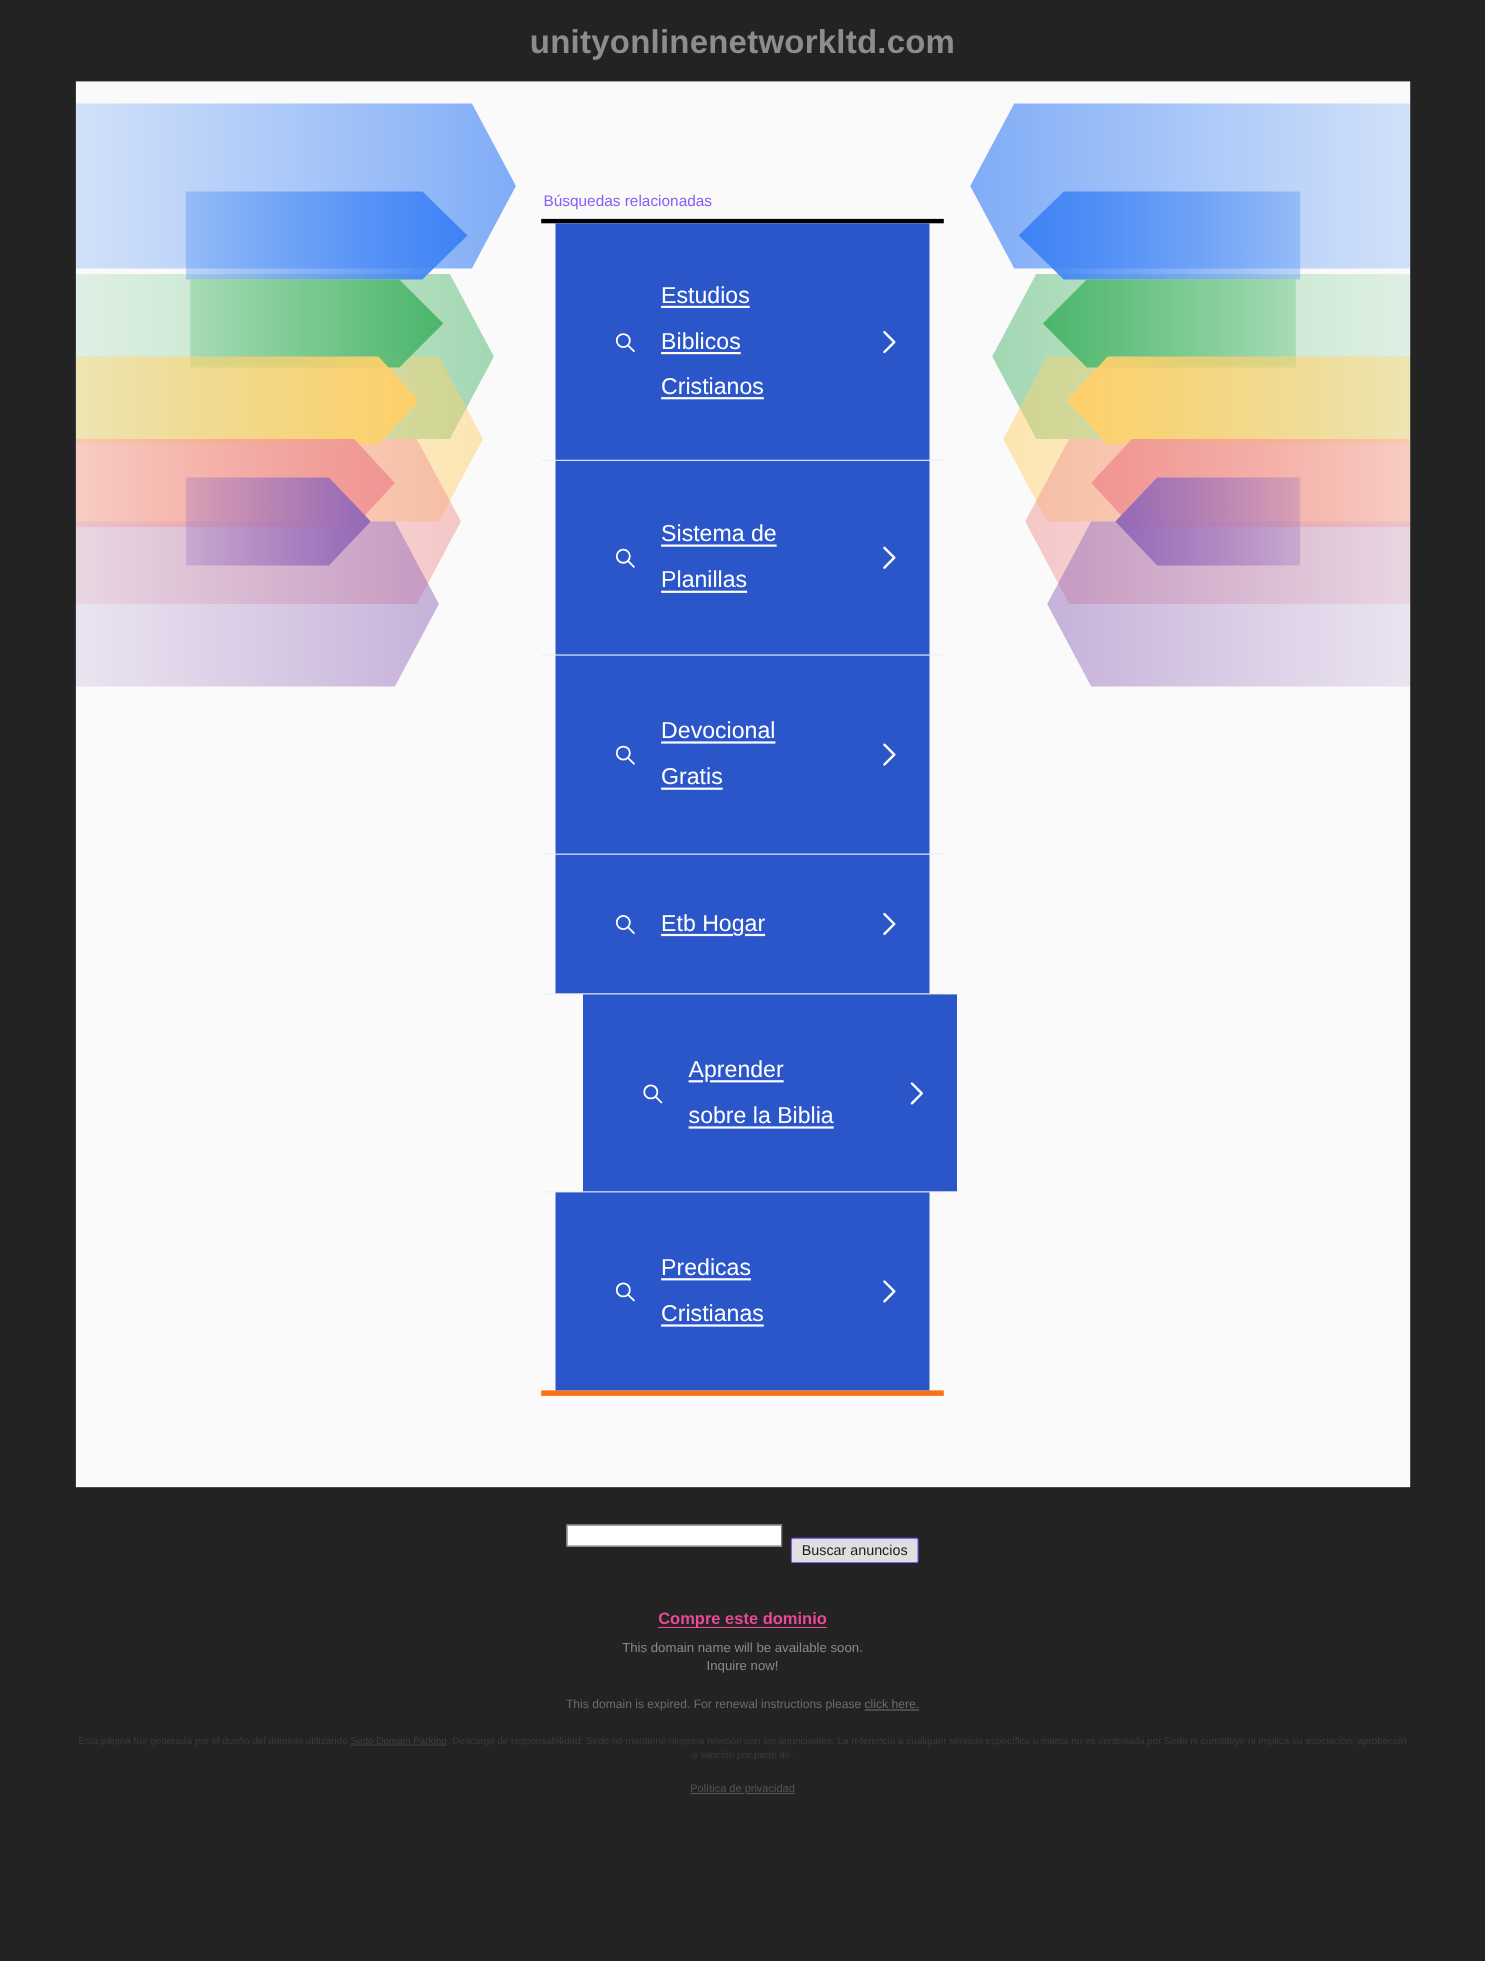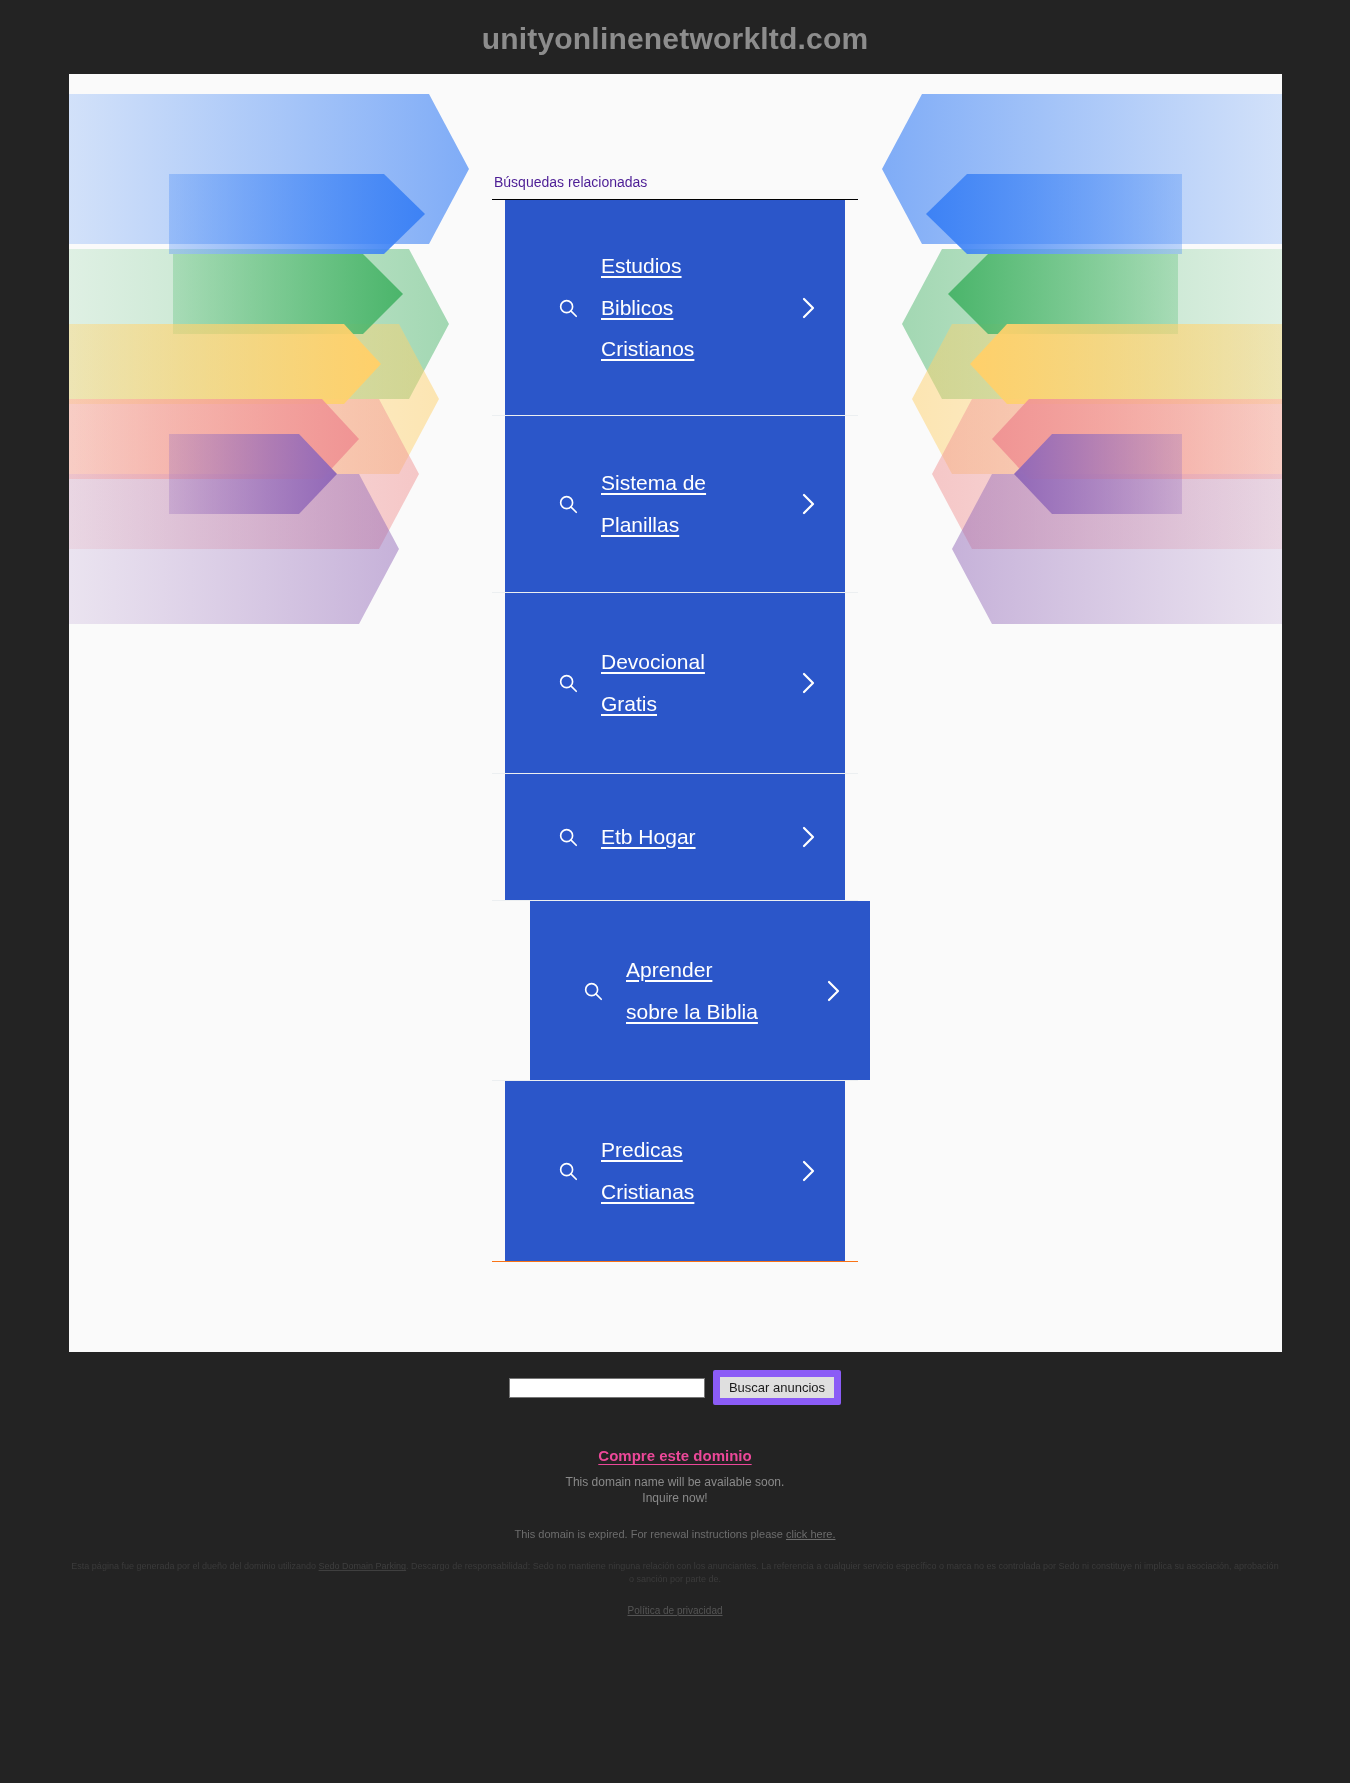--- a/index.html
+++ b/index.html
@@ -41,27 +41,27 @@
   
   .center-col {
     position: relative;
     width: 366px;
     margin: 0 auto;
     padding-top: 100px;
     z-index: 5;
   }
   .related-label {
     font-size: 14px;
-    color: #4c1d95;
+    color: #8b5cf6;
     padding: 0 0 9px 2px;
-    border-bottom: 1px solid #000000;
+    border-bottom: 4px solid #000000;
   }
 
   .ad-row { border-bottom: 1px solid #eceff1; padding: 0; }
-  .ad-row:last-child { border-bottom: 1px solid #f97316; }
+  .ad-row:last-child { border-bottom: 5px solid #f97316; }
 
   .ad-block {
     background: #2b56c9;
     display: flex;
     align-items: center;
     width: 340px;
     margin: 0 auto;
     position: relative;
     text-decoration: none;
   }
@@ -103,24 +103,25 @@
     background: #fff;
     font-size: 13px;
     padding: 1px 3px;
     font-family: "Liberation Sans", sans-serif;
   }
   .searchbar button {
     font-size: 13px;
     font-family: "Liberation Sans", sans-serif;
     background: #dfdfdf;
     color: #1a1a1a;
-    border: 7px solid #8b5cf6;
+    border: 1px solid #8b5cf6;
     border-radius: 2px;
     padding: 3px 9px;
     cursor: pointer;
+    margin-top: 28px;
   }
 
   
   .footer { text-align: center; padding-top: 32px; }
   .buy-link {
     display: inline-block;
     color: #ec4899;
     font-size: 15px;
     font-weight: bold;
     text-decoration: underline;

